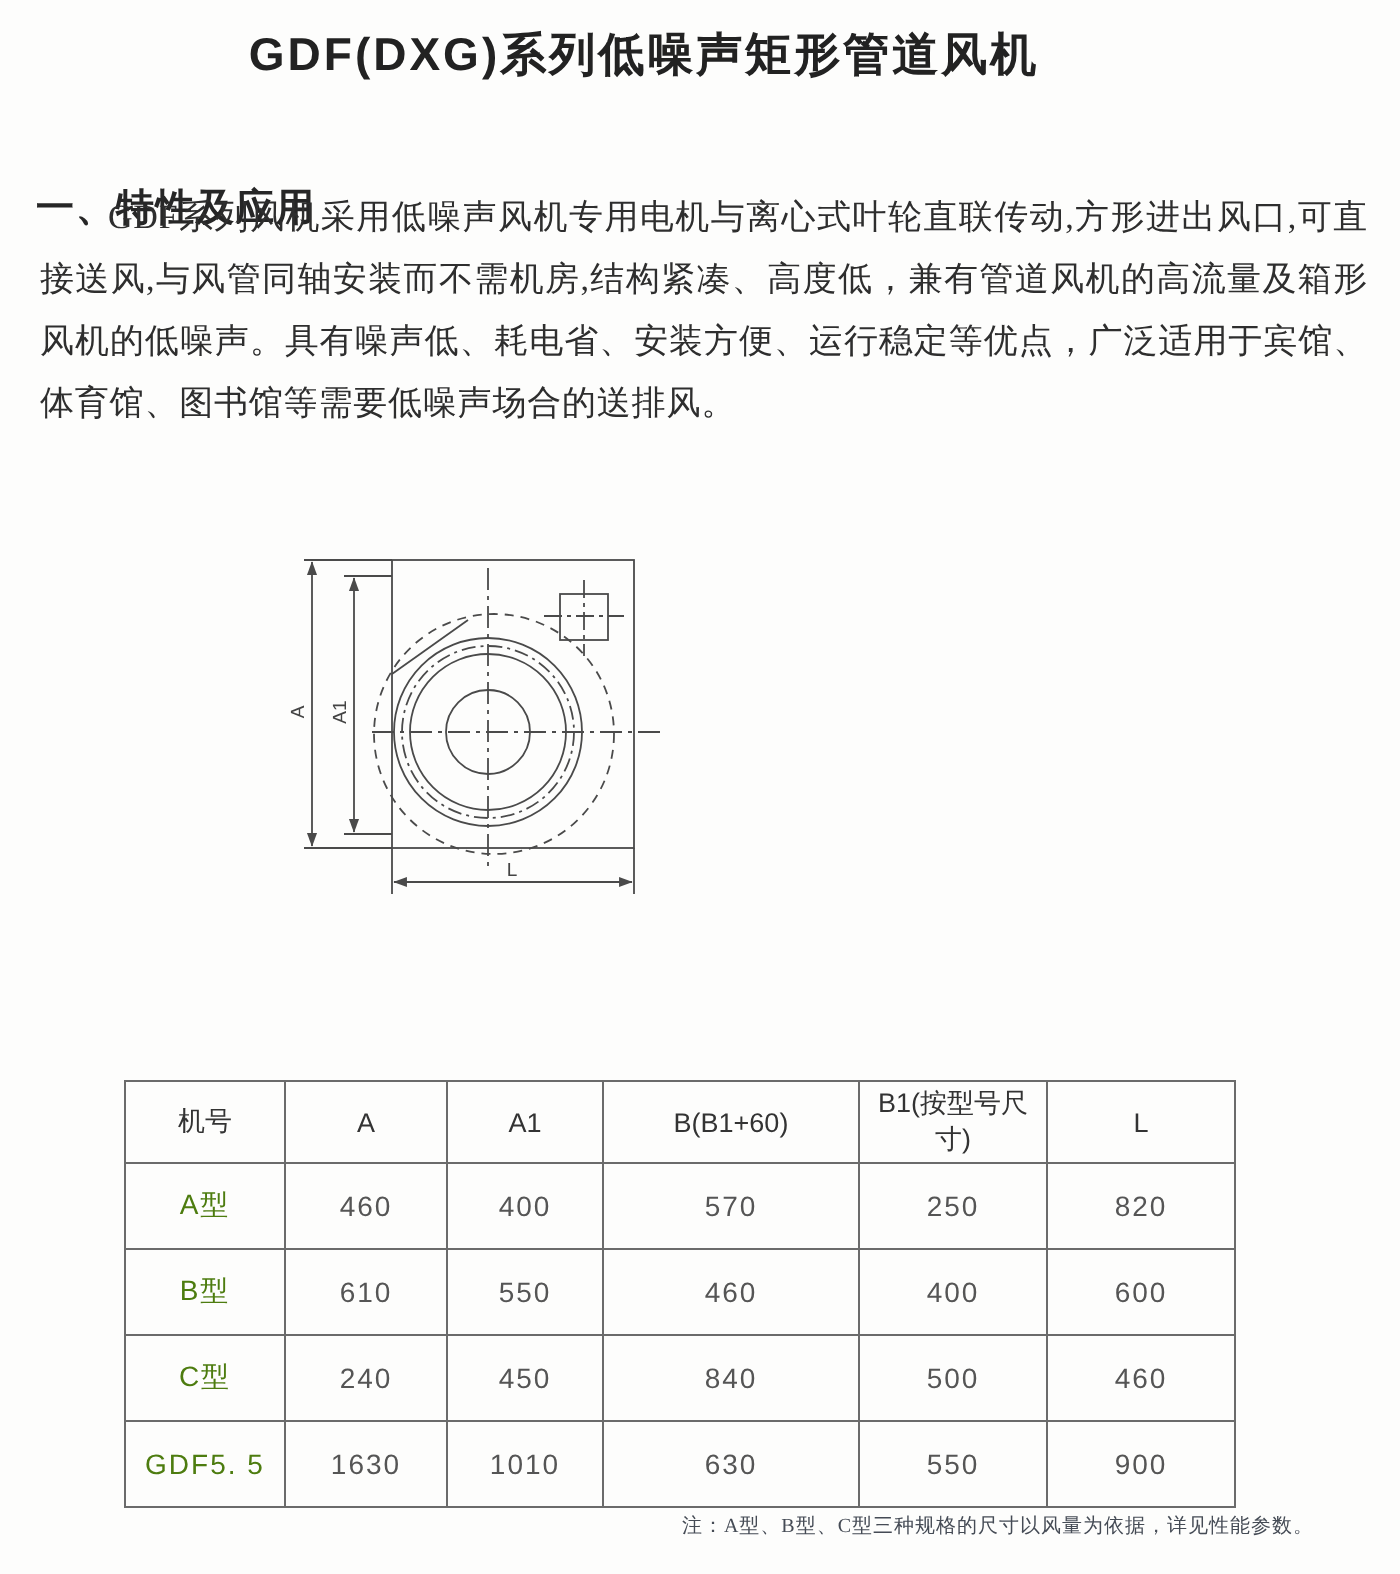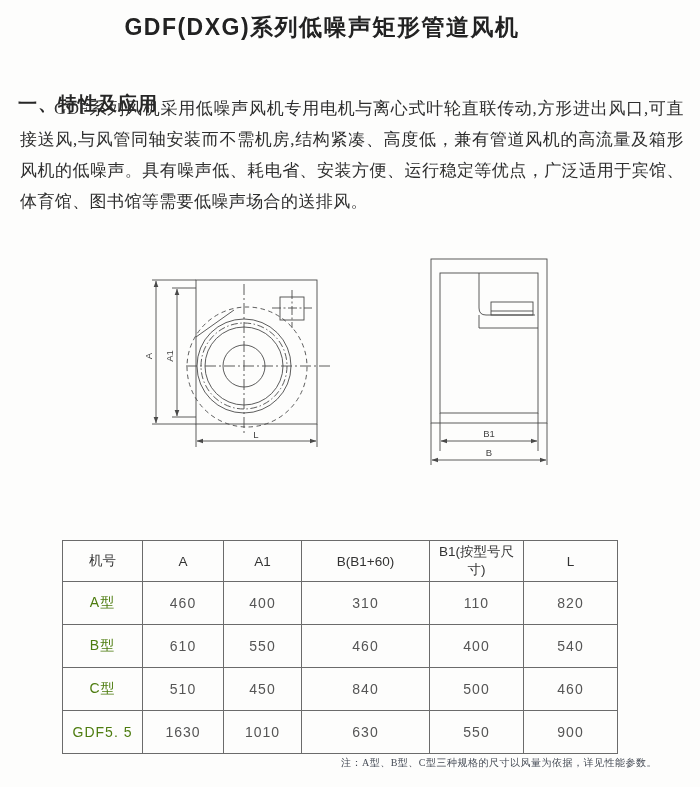--- a/index.html
+++ b/index.html
@@ -99,47 +99,20 @@
         <rect x="140" y="49" width="24" height="23"></rect>
         <line x1="132" y1="60" x2="172" y2="60" stroke-dasharray="9 2.5 2 2.5"></line>
         <line x1="152" y1="42" x2="152" y2="80" stroke-dasharray="9 2.5 2 2.5"></line>
       </g>
       <text x="12" y="108" text-anchor="middle" transform="rotate(-90 12 108)">A</text>
       <text x="33" y="108" text-anchor="middle" transform="rotate(-90 33 108)">A1</text>
       <text x="116" y="190" text-anchor="middle">L</text>
     </svg>
   </div>
 
-  <div class="drawing" id="front-view">
-    <svg width="140" height="218" viewBox="0 0 140 218">
-      <g stroke="#4a4a4a" stroke-width="0.9" fill="none">
-
-        <rect x="11" y="7" width="116" height="164"></rect>
-        <rect x="20" y="21" width="98" height="140"></rect>
-
-        <path d="M59,21 L59,56 Q59,63 66,63 L115,63"></path>
-        <rect x="71" y="50" width="42" height="13"></rect>
-        <line x1="71" y1="59" x2="113" y2="59"></line>
-        <line x1="59" y1="63" x2="59" y2="76"></line>
-        <line x1="59" y1="76" x2="118" y2="76"></line>
-
-        <line x1="20" y1="161" x2="20" y2="199"></line>
-        <line x1="118" y1="161" x2="118" y2="199"></line>
-
-        <line x1="21" y1="189" x2="117" y2="189" marker-start="url(#arr)" marker-end="url(#arr)"></line>
-
-        <line x1="11" y1="171" x2="11" y2="213"></line>
-        <line x1="127" y1="171" x2="127" y2="213"></line>
-
-        <line x1="12" y1="208" x2="126" y2="208" marker-start="url(#arr)" marker-end="url(#arr)"></line>
-      </g>
-      <text x="69" y="185" text-anchor="middle">B1</text>
-      <text x="69" y="204" text-anchor="middle">B</text>
-    </svg>
-  </div>
 
   <table class="dim-table">
     <colgroup>
       <col class="col-model">
         <col class="col-a">
         <col class="col-a1">
       <col class="col-b">
         <col class="col-b1">
         <col class="col-l">
     </colgroup>
@@ -149,35 +122,35 @@
         <td>A</td>
         <td>A1</td>
         <td>B(B1+60)</td>
         <td>B1(按型号尺寸)</td>
         <td>L</td>
       </tr>
       <tr class="data">
         <td class="model">A型</td>
         <td>460</td>
         <td>400</td>
-        <td>310</td>
-        <td>110</td>
+        <td>570</td>
+        <td>250</td>
         <td>820</td>
       </tr>
       <tr class="data">
         <td class="model">B型</td>
         <td>610</td>
         <td>550</td>
         <td>460</td>
         <td>400</td>
-        <td>540</td>
+        <td>600</td>
       </tr>
       <tr class="data">
         <td class="model">C型</td>
-        <td>510</td>
+        <td>240</td>
         <td>450</td>
         <td>840</td>
         <td>500</td>
         <td>460</td>
       </tr>
       <tr class="data">
         <td class="model">GDF5. 5</td>
         <td>1630</td>
         <td>1010</td>
         <td>630</td>

